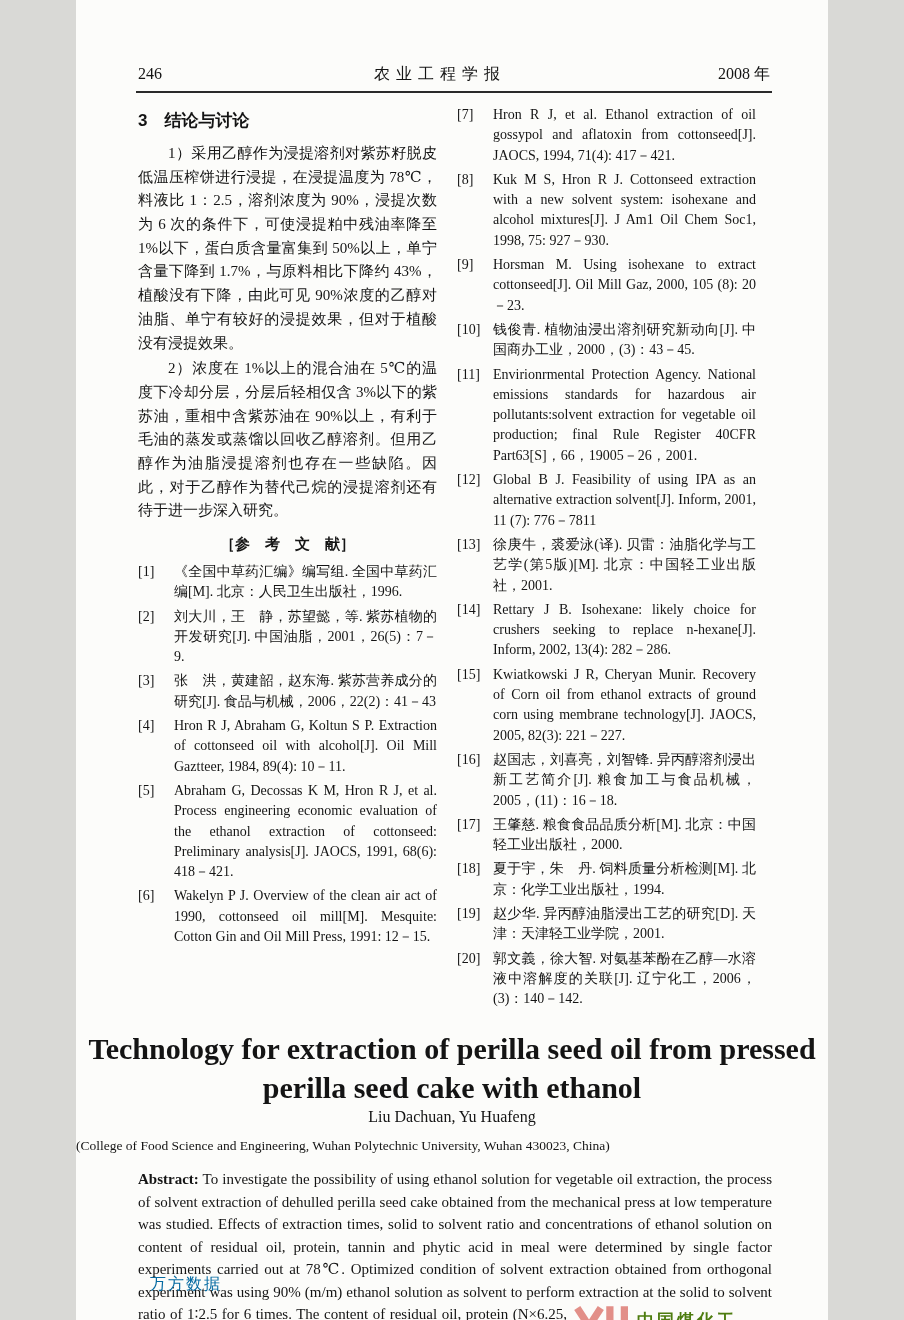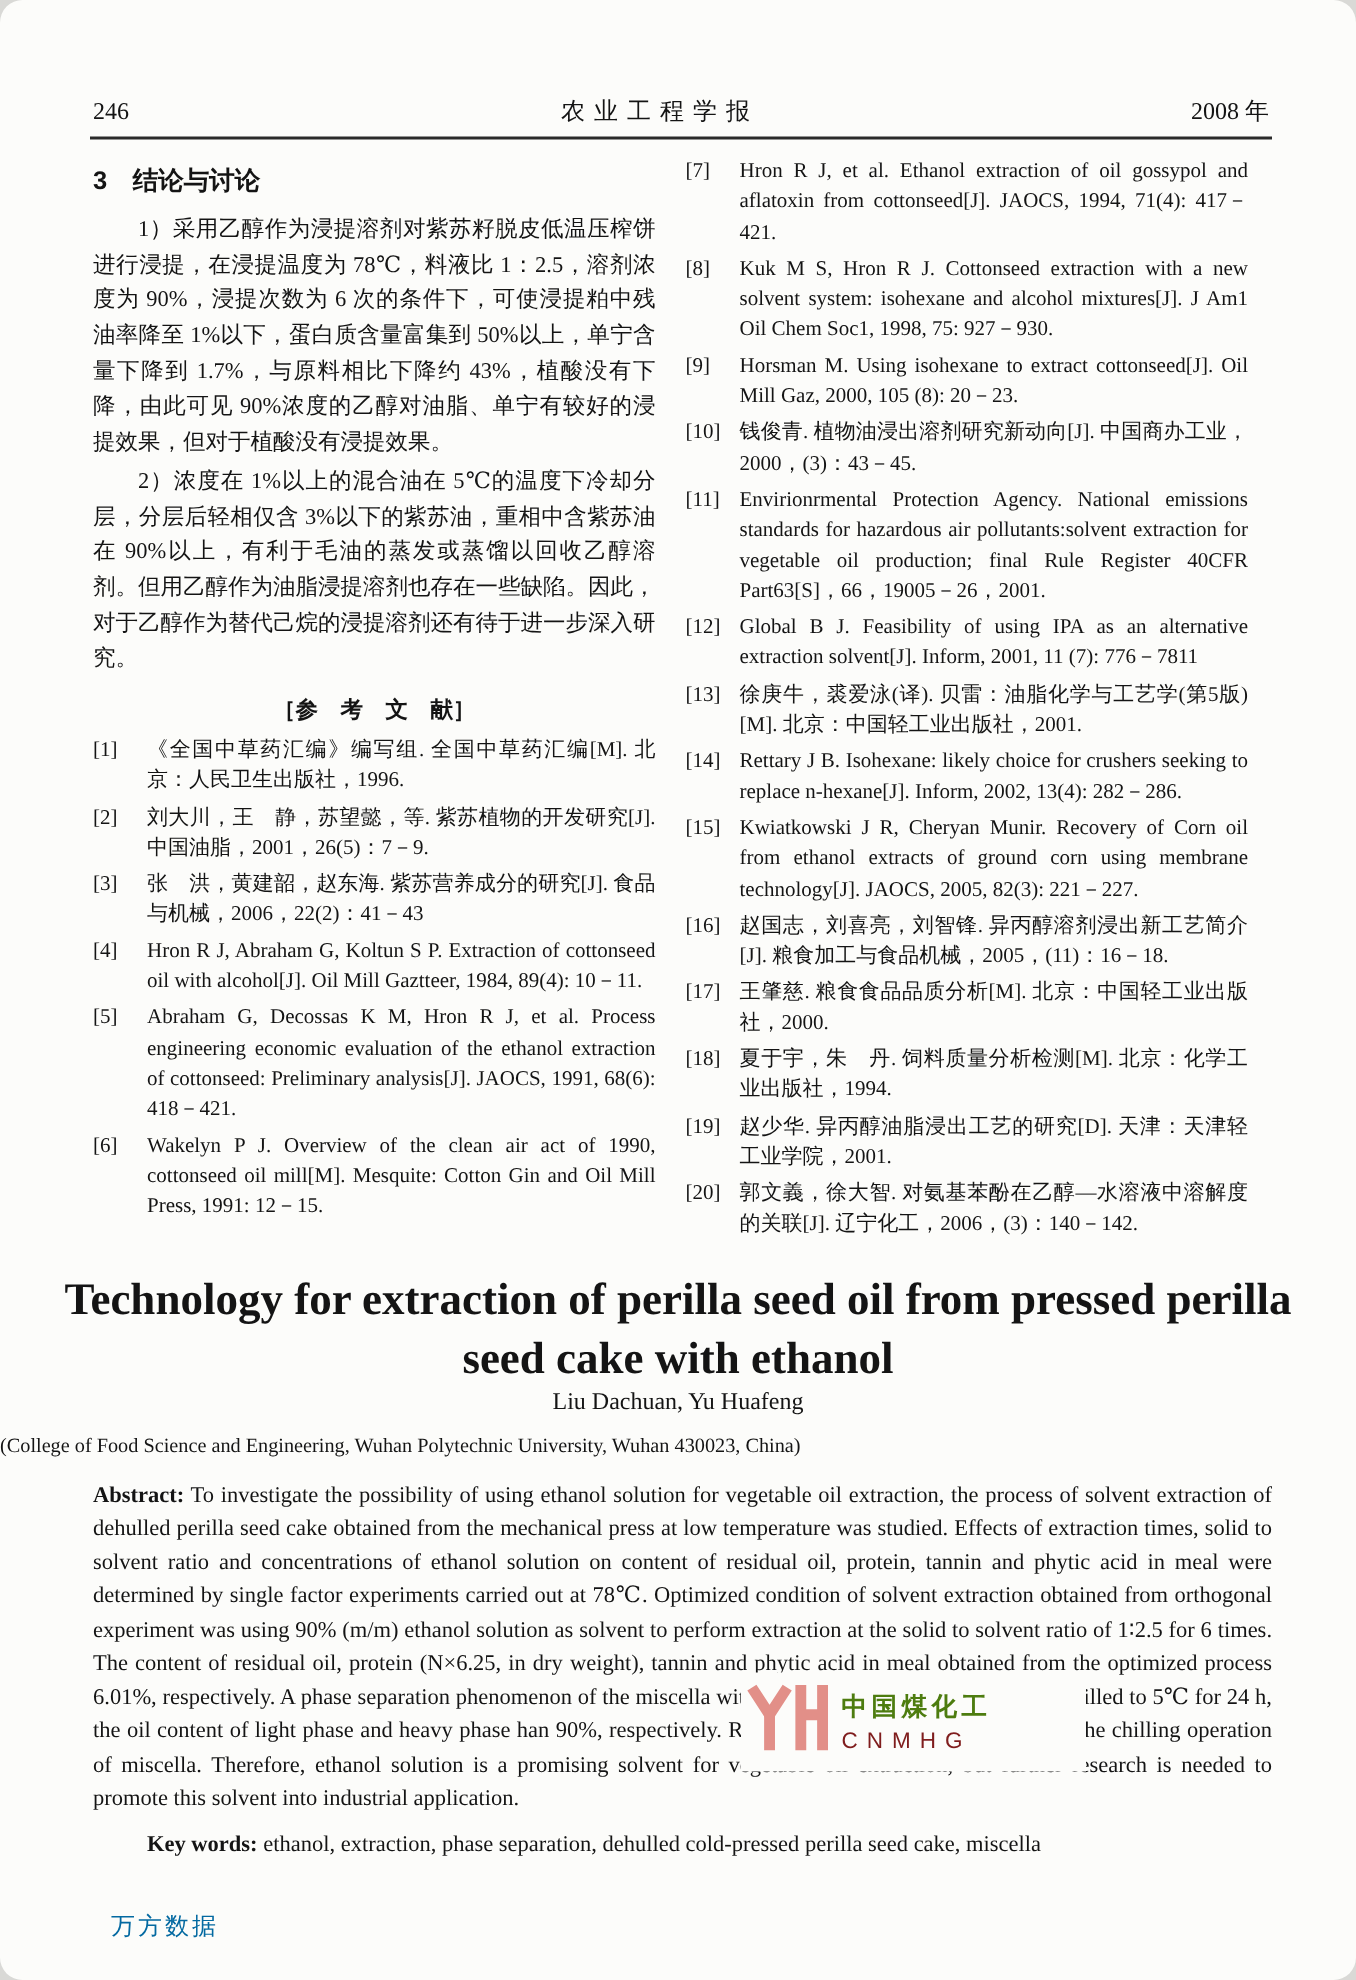--- a/index.html
+++ b/index.html
@@ -1,20 +1,19 @@
 <!DOCTYPE html>
 <html><head>
 <meta charset="utf-8">
 <style>
   html,body{margin:0;padding:0;background:#d9d9d6;}
   .page{
-    width:904px;height:1320px;margin:0 auto;background:#fcfcfa;color:#141414;
+    width:752px;height:1320px;margin:0 auto;background:#fcfcfa;color:#141414;
     position:relative;overflow:hidden;
     font-family:"Liberation Serif","DejaVu Serif",serif;
-    border-radius:15px;
   }
   
   .hdr{display:flex;justify-content:space-between;align-items:baseline;
        padding:64px 58px 6px 62px;font-size:16px;}
   .hdr .jn{letter-spacing:6px;}
   .rule{border-top:2px solid #2a2a2a;margin:0 56px 0 60px;}
   
   .cols{display:flex;gap:20px;padding:12px 72px 0 62px;}
   .col{flex:1 1 0;min-width:0;}
   .h3{font-weight:bold;font-size:17px;margin:4px 0 10px 0;font-family:"Liberation Sans","DejaVu Sans",sans-serif;}

